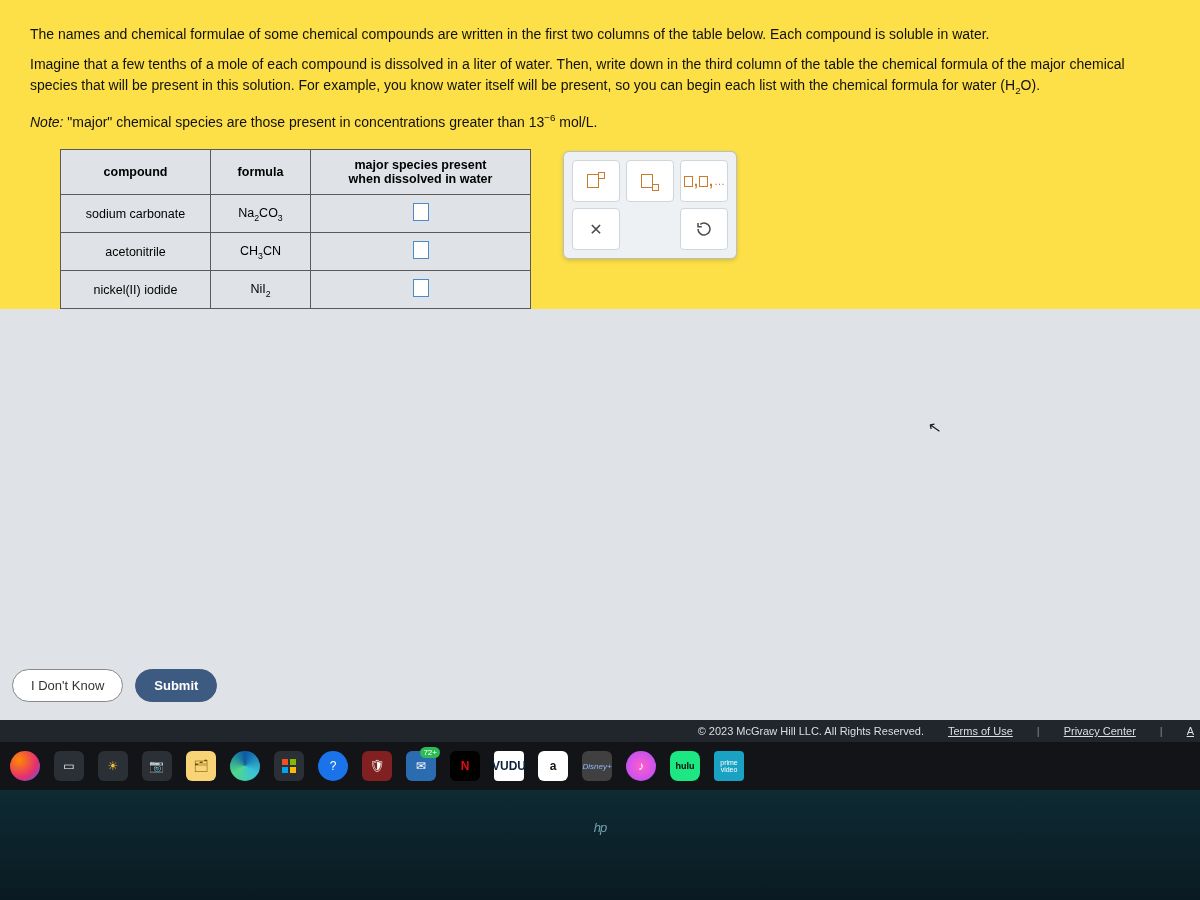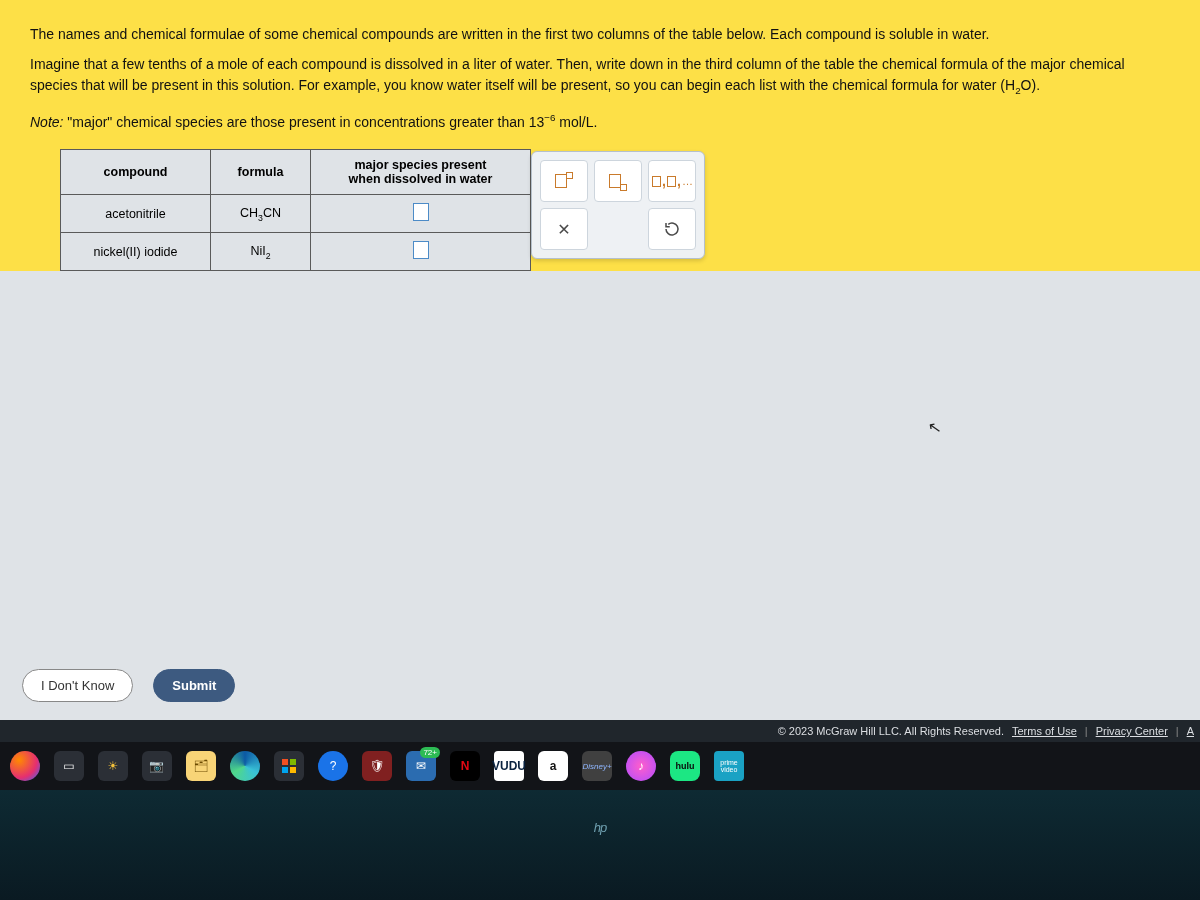--- a/index.html
+++ b/index.html
@@ -31,20 +31,21 @@
   .note-line {
     font-size: 14px;
     color: #111;
     margin: 14px 0 20px 0;
   }
   .note-line i { font-style: italic; }
   sup, sub { font-size: 0.7em; }
   .workrow {
     display: flex;
     align-items: flex-start;
+    gap: 32px;
     margin-left: 30px;
   }
   table.data {
     border-collapse: collapse;
     background: #dfe3e7;
   }
   table.data th, table.data td {
     border: 1px solid #5a5a5a;
     font-size: 12.5px;
     text-align: center;
@@ -92,24 +93,24 @@
   .tool .bigbox { display:inline-block; width:12px; height:14px; border:1.5px solid #c97a2b; }
   .tool .smbox { display:inline-block; width:7px; height:7px; border:1.5px solid #c97a2b; position:relative; }
   .tool-sup .smbox { top:-6px; margin-left:-1px; }
   .tool-sub .smbox { top:6px; margin-left:-1px; }
   .tool-list .bigbox2 { display:inline-block; width:9px; height:11px; border:1.5px solid #c97a2b; margin:0 1px;}
   .tool-list .comma { color:#c97a2b; font-weight:bold; }
   .tool-list .dots { color:#c97a2b; font-size:11px; margin-left:1px;}
   .tool-reset svg { width:18px; height:18px; }
   .button-row {
     position: absolute;
-    left: 22px;
+    left: 12px;
     bottom: 18px;
     display: flex;
-    gap: 20px;
+    gap: 12px;
   }
   .btn {
     border-radius: 18px;
     padding: 8px 18px;
     font-size: 13px;
     cursor: pointer;
     border: 1px solid #888;
   }
   .btn-idk {
     background: #fff;
@@ -126,21 +127,21 @@
     left: 0; right: 0;
     top: 720px;
     height: 22px;
     background: #20262c;
     color: #dcdfe3;
     font-size: 11px;
     display: flex;
     align-items: center;
     justify-content: flex-end;
     padding: 0 6px;
-    gap: 8px;
+    gap: 24px;
   }
   .footer-bar a { color: #dcdfe3; text-decoration: underline; cursor:pointer;}
   .footer-bar .sep { color:#888; }
   .taskbar {
     position: absolute;
     left:0; right:0;
     top: 742px;
     height: 48px;
     background: #121418;
     display: flex;
@@ -222,20 +223,27 @@
     <div class="workrow">
       <table class="data">
         <tbody>
             <tr>
           <th class="col-compound">compound</th>
           <th class="col-formula">formula</th>
           <th class="col-species" style="white-space:pre-line;">major species present
 when dissolved in water</th>
         </tr>
         <tr>
+          <td>sodium carbonate</td>
+          <td>
+            <span>Na</span><sub>2</sub><span>CO</span><sub>3</sub>
+          </td>
+          <td><span class="answer-box"></span></td>
+        </tr>
+        <tr>
           <td>acetonitrile</td>
           <td>
             <span>CH</span><sub>3</sub><span>CN</span><sub></sub>
           </td>
           <td><span class="answer-box"></span></td>
         </tr>
         <tr>
           <td>nickel(II) iodide</td>
           <td>
             <span>NiI</span><sub>2</sub><span></span><sub></sub>

